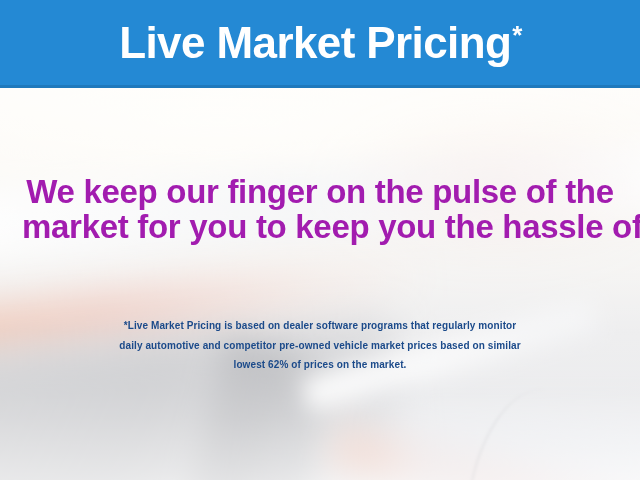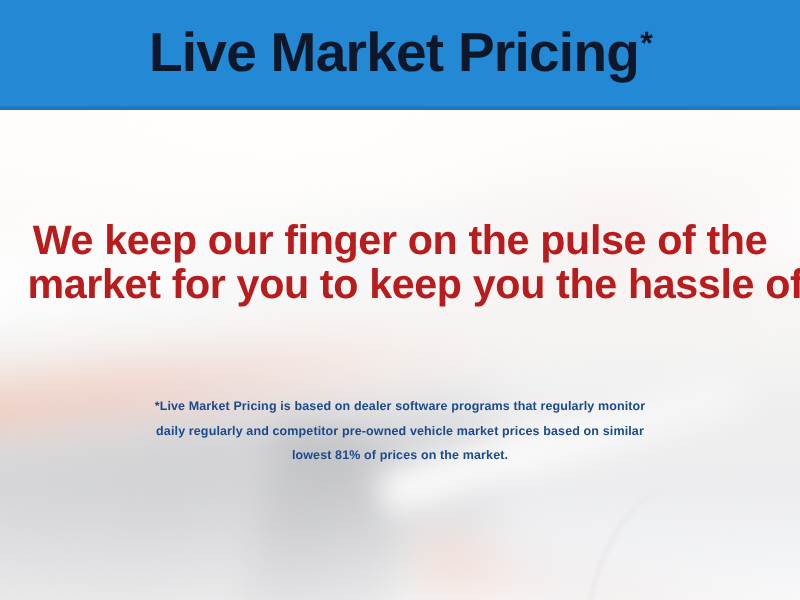--- a/index.html
+++ b/index.html
@@ -31,21 +31,21 @@
   }
   #header-band::after {
     content:"";
     position:absolute;
     left:0; bottom:0;
     width:100%; height:3px;
     background:#1b6ba8;
     opacity:.55;
   }
   #header-title {
-    color:#0f172a;
+    color:#ffffff;
     font-size:44px;
     font-weight:bold;
     letter-spacing:-0.6px;
     line-height:1;
     white-space:nowrap;
     position:relative;
     top:-1px;
   }
   #header-title .star {
     font-size:26px;
@@ -181,21 +181,21 @@
     left:0; top:88px;
     width:640px; height:392px;
     z-index:20;
   }
 
   #headline {
     position:absolute;
     left:0; top:86px;
     width:640px;
     text-align:center;
-    color:#b91c1c;
+    color:#a21caf;
     font-size:33px;
     font-weight:bold;
     line-height:35px;
     letter-spacing:-0.3px;
     padding:0 22px;
   }
   #headline .hl-line { display:block; white-space:nowrap; }
 
   #disclaimer {
     position:absolute;
@@ -240,18 +240,18 @@
 
   <div id="content-layer">
 
     <div id="headline">
       <span class="hl-line">We keep our finger on the pulse of the</span>
       <span class="hl-line">market for you to keep you the hassle of</span>
     </div>
 
     <div id="disclaimer">
       <span class="dc-line">*Live Market Pricing is based on dealer software programs that regularly monitor</span>
-      <span class="dc-line">daily regularly and competitor pre-owned vehicle market prices based on similar</span>
-      <span class="dc-line">lowest 81% of prices on the market.</span>
+      <span class="dc-line">daily automotive and competitor pre-owned vehicle market prices based on similar</span>
+      <span class="dc-line">lowest 62% of prices on the market.</span>
     </div>
 
   </div>
 </div>
 
 </body></html>

